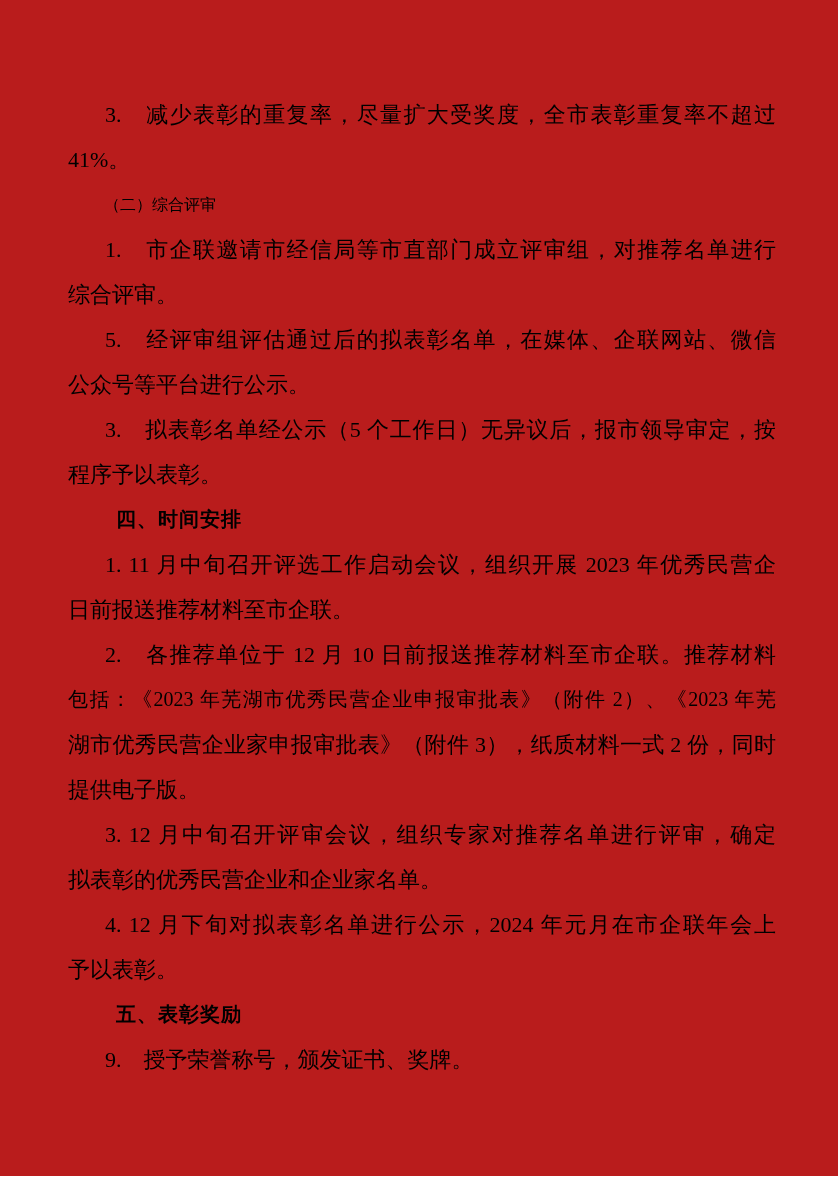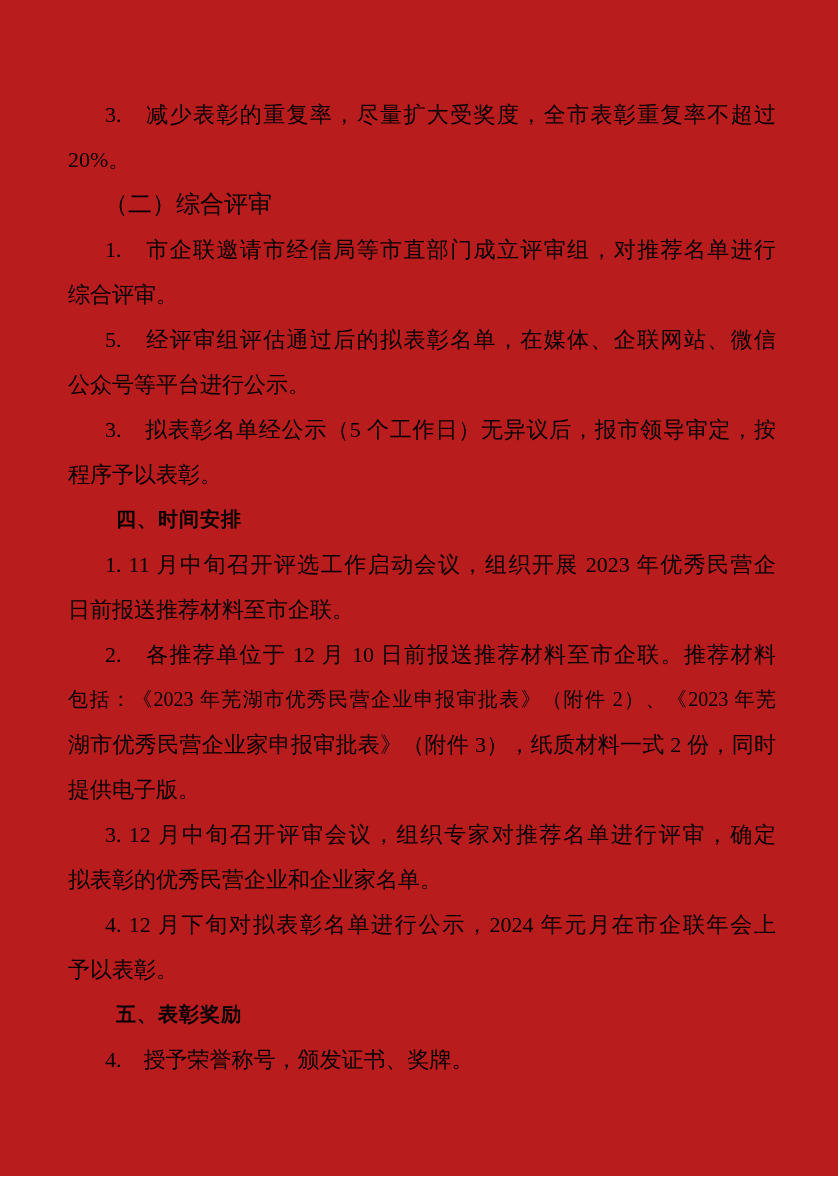--- a/index.html
+++ b/index.html
@@ -40,52 +40,52 @@
   .first {
     padding-left: 37px;
   }
   
   .dense {
     font-size: 20px;
   }
   
   .h-kai {
     padding-left: 36px;
-    font-size: 24px;
+    font-size: 16px;
   }
   
   .h-hei {
     padding-left: 48px;
     font-size: 20px;
     font-weight: bold;
     font-family: "Liberation Sans", sans-serif;
     letter-spacing: 1px;
   }
 </style>
 </head>
 <body>
 
 <div class="page">
   <div class="content">
     <div class="ln first stretch">3.　减少表彰的重复率，尽量扩大受奖度，全市表彰重复率不超过</div>
-    <div class="ln">20%。</div>
+    <div class="ln">41%。</div>
     <div class="ln h-kai">（二）综合评审</div>
     <div class="ln first stretch">1.　市企联邀请市经信局等市直部门成立评审组，对推荐名单进行</div>
     <div class="ln">综合评审。</div>
     <div class="ln first stretch">5.　经评审组评估通过后的拟表彰名单，在媒体、企联网站、微信</div>
     <div class="ln">公众号等平台进行公示。</div>
     <div class="ln first stretch">3.　拟表彰名单经公示（5 个工作日）无异议后，报市领导审定，按</div>
     <div class="ln">程序予以表彰。</div>
     <div class="ln h-hei">四、时间安排</div>
     <div class="ln first stretch">1. 11 月中旬召开评选工作启动会议，组织开展 2023 年优秀民营企</div>
     <div class="ln">日前报送推荐材料至市企联。</div>
     <div class="ln first stretch">2.　各推荐单位于 12 月 10 日前报送推荐材料至市企联。推荐材料</div>
     <div class="ln stretch dense">包括：《2023 年芜湖市优秀民营企业申报审批表》（附件 2）、《2023 年芜</div>
     <div class="ln stretch">湖市优秀民营企业家申报审批表》（附件 3），纸质材料一式 2 份，同时</div>
     <div class="ln">提供电子版。</div>
     <div class="ln first stretch">3. 12 月中旬召开评审会议，组织专家对推荐名单进行评审，确定</div>
     <div class="ln">拟表彰的优秀民营企业和企业家名单。</div>
     <div class="ln first stretch">4. 12 月下旬对拟表彰名单进行公示，2024 年元月在市企联年会上</div>
     <div class="ln">予以表彰。</div>
     <div class="ln h-hei">五、表彰奖励</div>
-    <div class="ln first">4.　授予荣誉称号，颁发证书、奖牌。</div>
+    <div class="ln first">9.　授予荣誉称号，颁发证书、奖牌。</div>
   </div>
 </div>
 
 </body></html>

